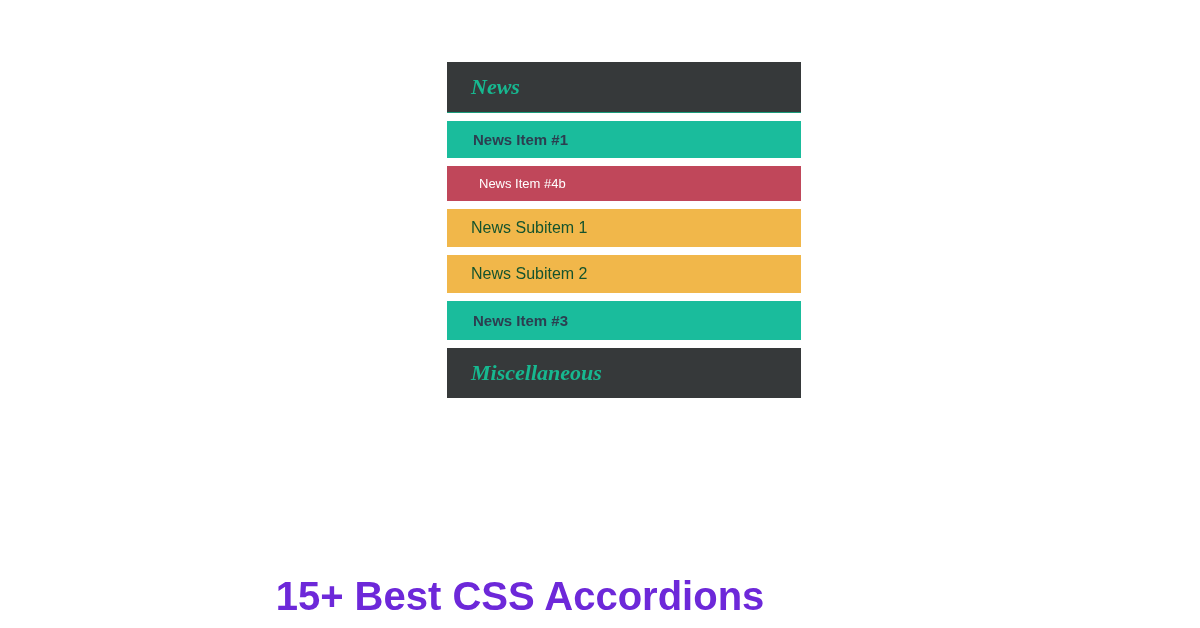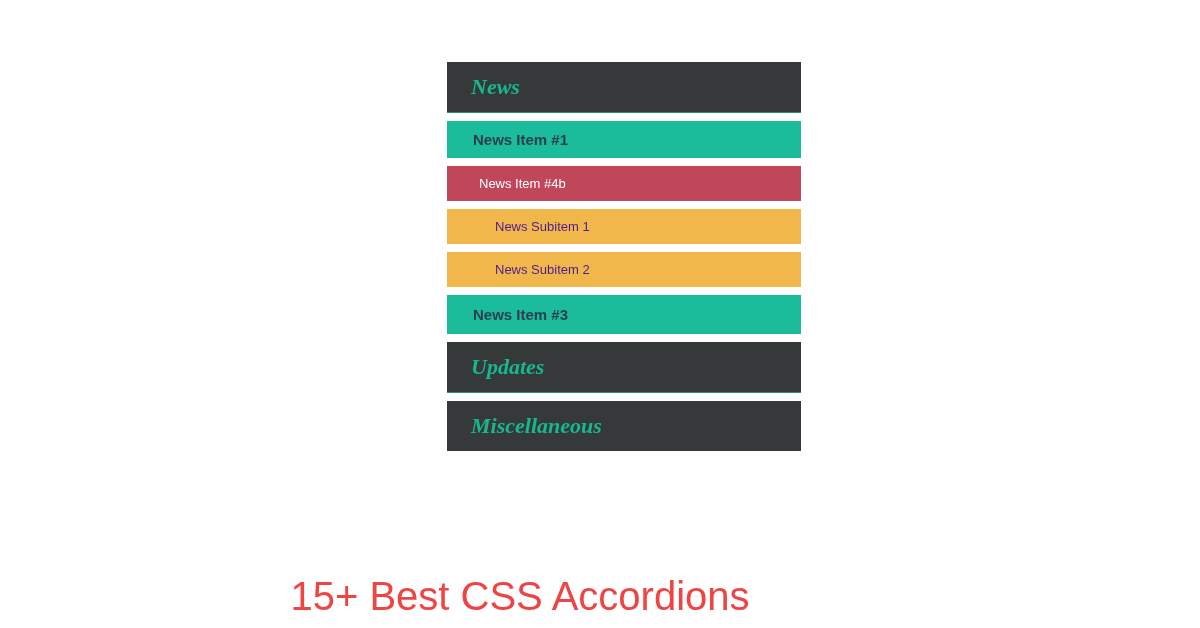--- a/index.html
+++ b/index.html
@@ -48,33 +48,33 @@
     }
     .level2 {
       background: #c0475a;
       color: #ffffff;
       font-size: 13px;
       font-weight: 500;
       padding: 10px 24px;
     }
     .level3 {
       background: #f1b74a;
-      color: #4c1d95;
-      font-size: 13px;
-      padding: 10px 40px;
+      color: #14532d;
+      font-size: 16px;
+      padding: 10px 16px;
     }
     .page-title {
       position: absolute;
       top: 550px;
       left: 0;
       width: 992px;
       text-align: center;
       font-size: 40px;
-      font-weight: 400;
-      color: #ef4444;
+      font-weight: 700;
+      color: #6d28d9;
       font-family: Arial, Helvetica, sans-serif;
     }
   </style>
 </head>
 <body>
 
 <div class="accordion">
 
   <div class="section-header">
     <span>News</span>
@@ -96,23 +96,20 @@
 
   <div class="level3">
     <span>News Subitem 2</span>
   </div>
 
   <div class="level1 spaced">
     <span>News Item #3</span>
   </div>
 
 
-  <div class="section-header">
-    <span>Updates</span>
-  </div>
 
   <div class="section-header no-border">
     <span>Miscellaneous</span>
   </div>
 
 </div>
 
 <h1 class="page-title">15+ Best CSS Accordions</h1>
 
 </body></html>

